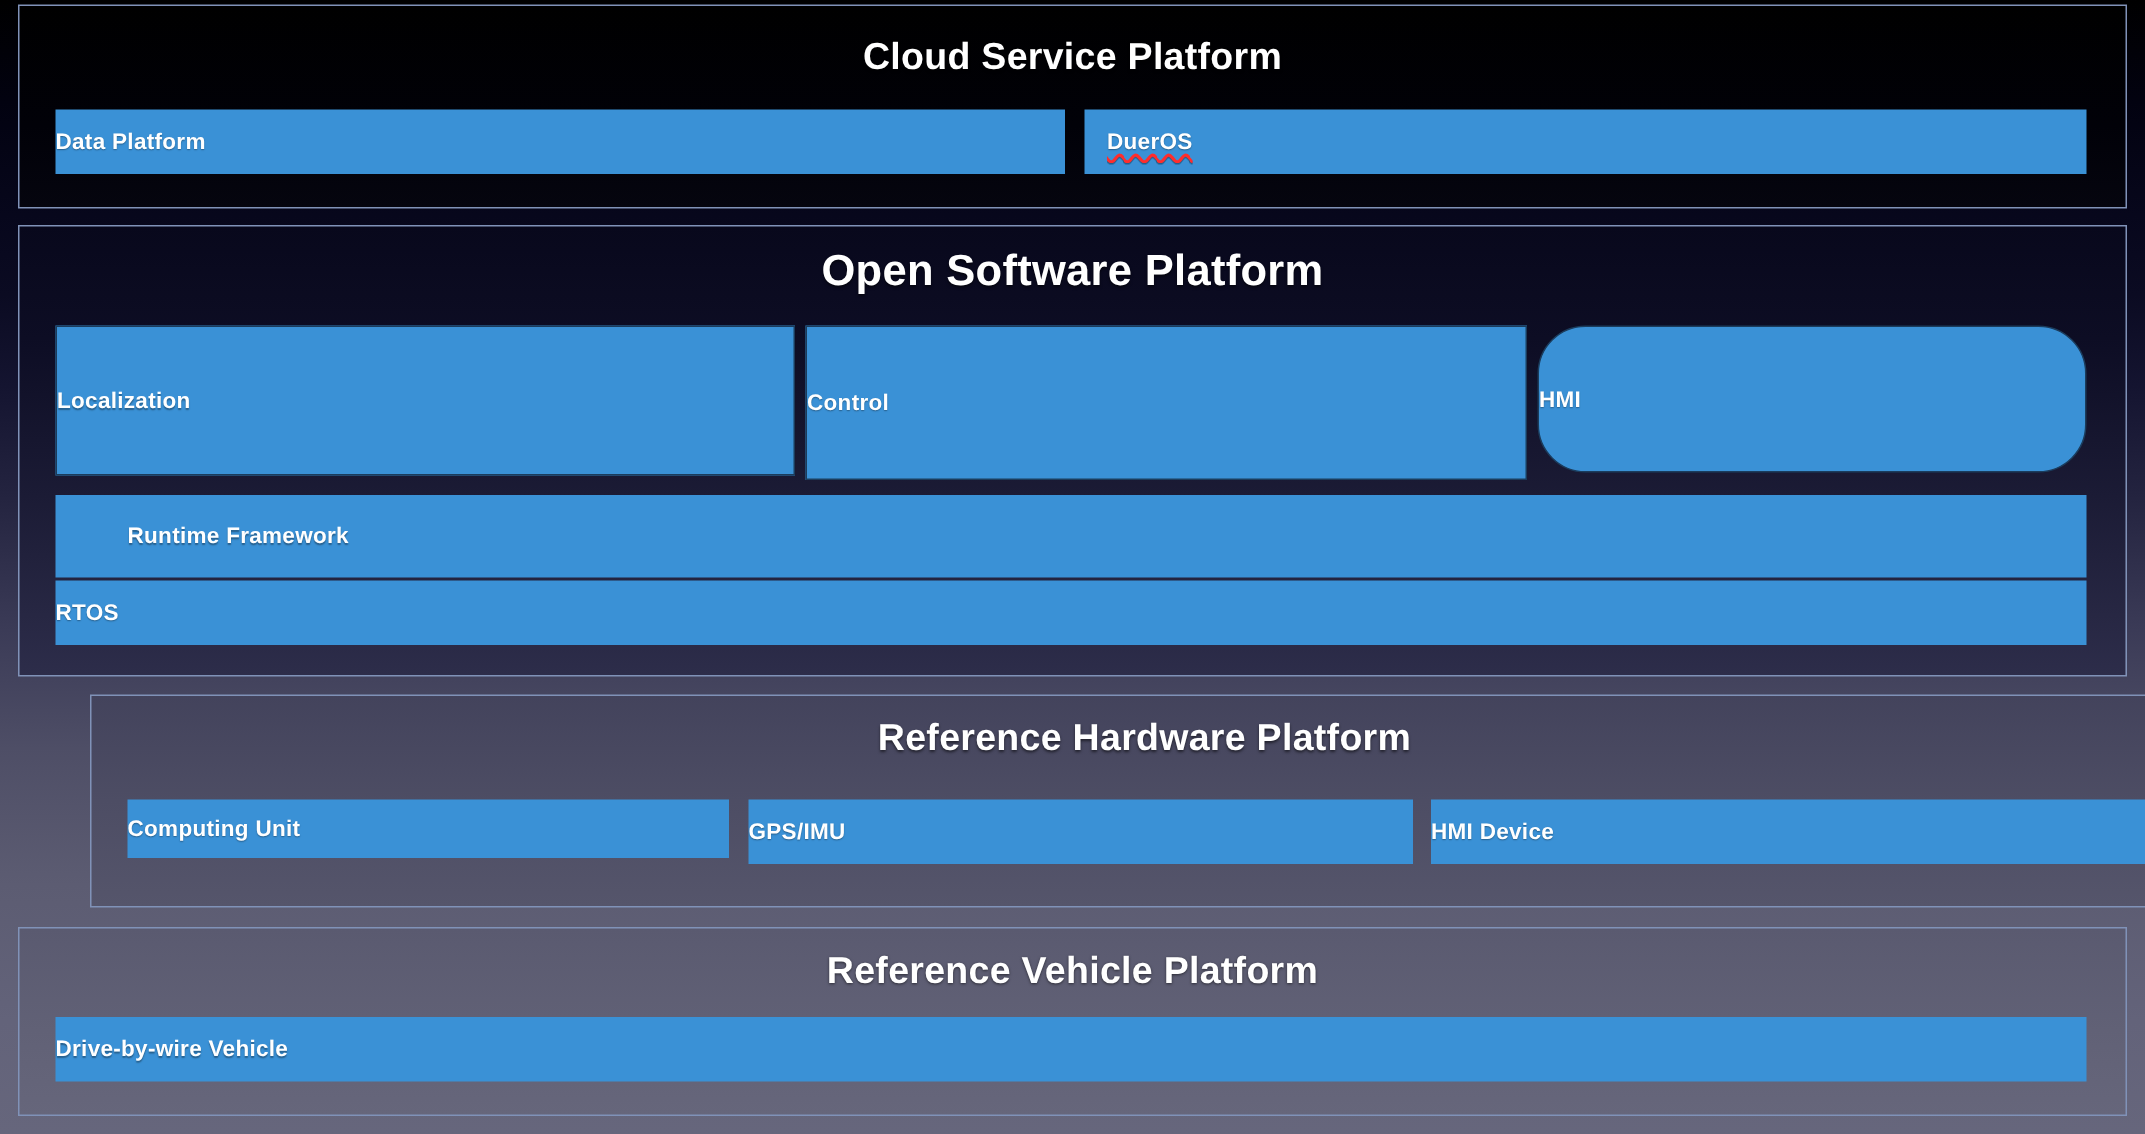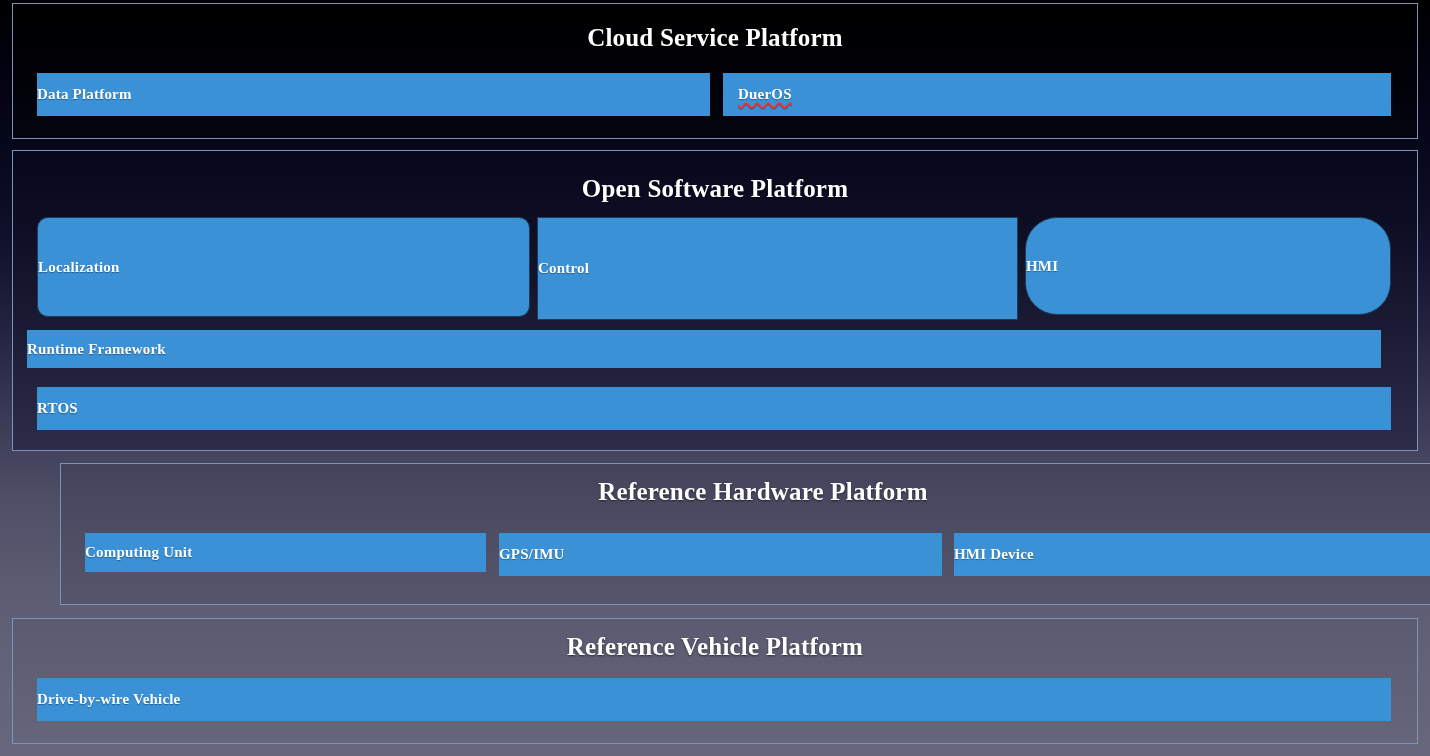--- a/index.html
+++ b/index.html
@@ -24,21 +24,20 @@
       #63637a 90%,
       #66667c 100%);
   }
 
   .stack {
     position: absolute;
     left: 0;
     top: 0;
     width: 1430px;
     height: 756px;
-    font-family: Liberation Serif, serif;
   }
 
   .section {
     position: absolute;
     left: 12px;
     width: 1406px;
     box-sizing: border-box;
     border: 1px solid #8092b8;
   }
 
@@ -86,25 +85,25 @@
   #sec-cloud .section-title { font-size: 25px; margin-top: 20px; }
   #box-data-platform { left: 24px; top: 69px; width: 673px; height: 43px; }
   #box-dueros      { left: 710px; top: 69px; width: 668px; height: 43px; padding-left: 15px; }
 
   
   #sec-osw {
     top: 150px;
     height: 301px;
     background: linear-gradient(to bottom, #08081c 0%, #0d0d24 25%, #1b1b35 60%, #2d2d4a 100%);
   }
-  #sec-osw .section-title { font-size: 25px; margin-top: 24px; }
-  #box-localization { left: 24px; top: 66px; width: 493px; height: 100px; border-radius: 11px; }
+  #sec-osw .section-title { font-size: 29px; margin-top: 14px; }
+  #box-localization { left: 24px; top: 66px; width: 493px; height: 100px; }
   #box-control      { left: 524px; top: 66px; width: 481px; height: 103px; }
   #box-hmi          { left: 1012px; top: 66px; width: 366px; height: 98px; border-radius: 32px; }
-  #box-runtime      { left: 14px; top: 179px; width: 1354px; height: 38px; }
+  #box-runtime      { left: 24px; top: 179px; width: 1354px; height: 55px; padding-left: 48px; }
   #box-rtos         { left: 24px; top: 236px; width: 1354px; height: 43px; }
 
   
   #sec-hw {
     top: 463px;
     height: 142px;
     background: linear-gradient(to bottom, #43435c 0%, #4d4d64 50%, #55556b 100%);
     margin-left: 48px;
   }
   #sec-hw .section-title { font-size: 25px; margin-top: 14px; }

